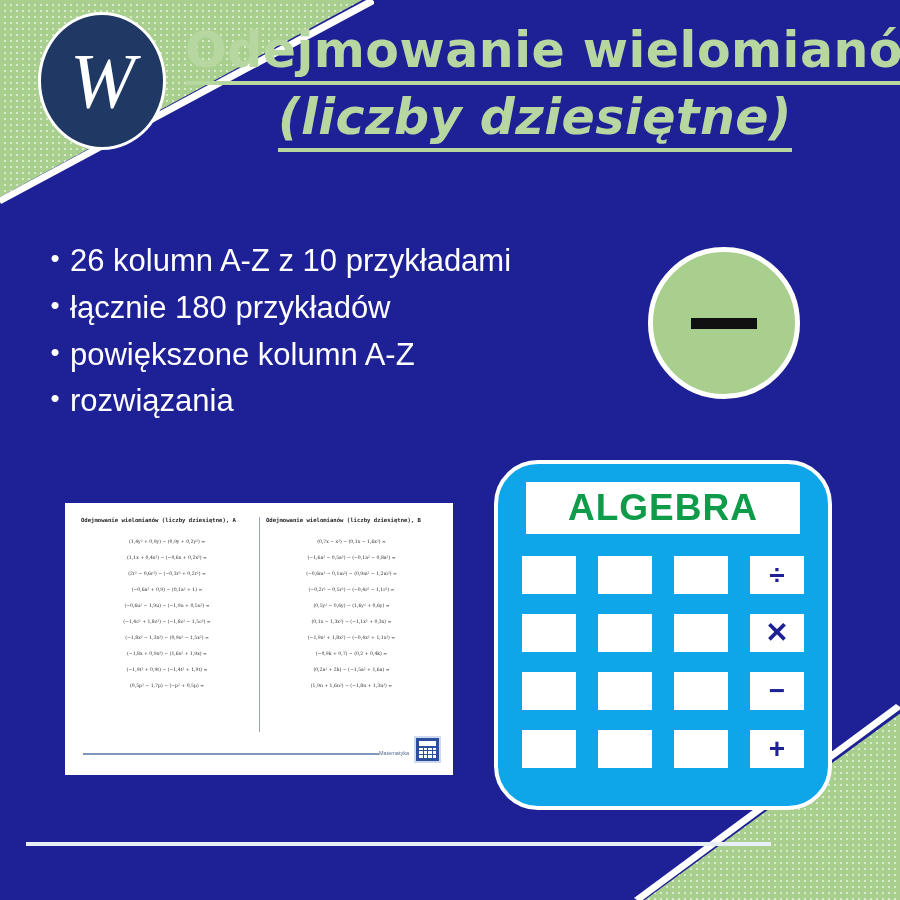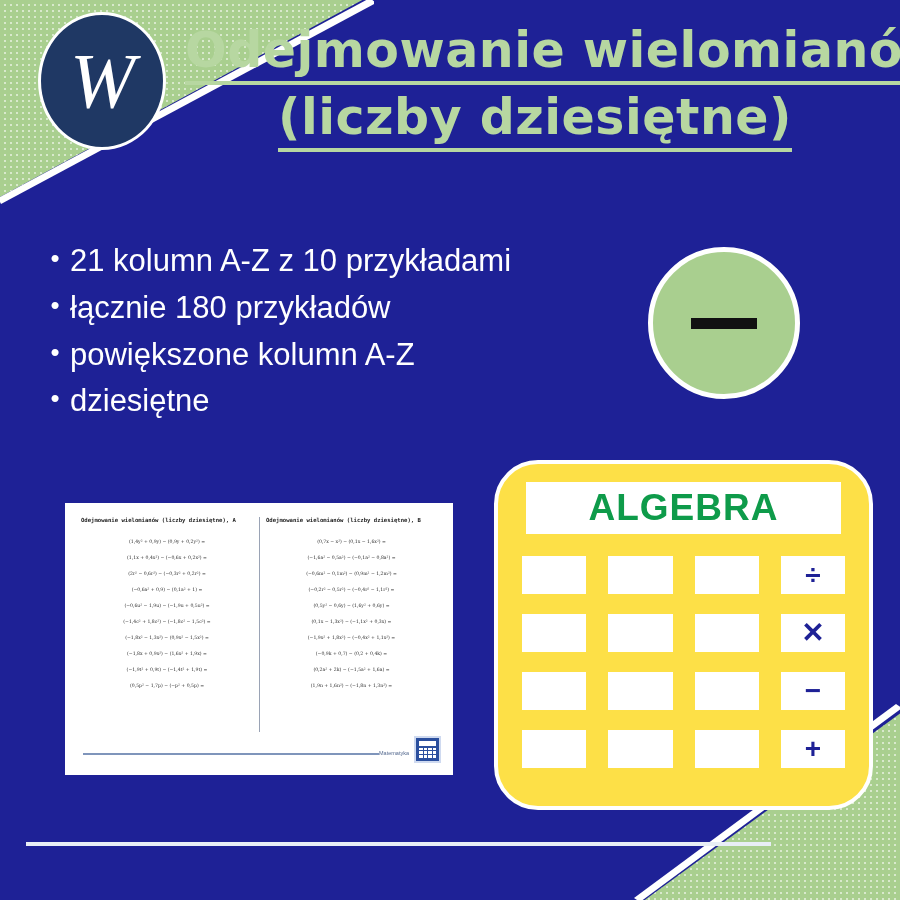--- a/index.html
+++ b/index.html
@@ -86,21 +86,21 @@
     font-family: "DejaVu Sans", sans-serif;
     font-weight: bold;
     font-size: 49px;
     line-height: 1.18;
     color: #B7D7A1;
     letter-spacing: 0.5px;
     border-bottom: 4px solid #B7D7A1;
     padding-bottom: 1px;
     white-space: nowrap;
   }
-  #title-l2 { margin-top: 4px; }
+  #title-l2 { margin-top: 4px; font-style: italic; }
 
   
   #bullets {
     position: absolute;
     left: 40px; top: 240px;
     width: 480px;
     color: #ffffff;
     font-size: 31px;
     line-height: 1.38;
   }
@@ -208,25 +208,25 @@
     grid-template-columns: repeat(4, 1fr);
     grid-template-rows: repeat(3, 1fr);
     gap: 1px;
   }
   #ws-calc-keys i { background: #ffffff; display: block; }
 
   
   #calculator {
     position: absolute;
     left: 494px; top: 460px;
-    width: 379px; height: 350px;
+    width: 338px; height: 350px;
     border: 4px solid #ffffff;
     border-radius: 44px;
     box-sizing: border-box;
-    background: #fde047;
+    background: #0ea5e9;
     padding: 18px 24px 4px 24px;
   }
   #calc-display {
     height: 52px;
     background: #ffffff;
     margin: 0 4px 22px 4px;
     display: flex;
     align-items: center;
     justify-content: center;
   }
@@ -279,33 +279,33 @@
   </div>
 
   <div id="title-block">
     <div class="title-line" id="title-l1">Odejmowanie wielomianów</div>
     <div class="title-line" id="title-l2">(liczby dziesiętne)</div>
   </div>
 
   <div id="bullets">
     <div class="bullet-row">
       <span class="bullet-dot">•</span>
-      <span class="bullet-text">21 kolumn A-Z z 10 przykładami</span>
+      <span class="bullet-text">26 kolumn A-Z z 10 przykładami</span>
     </div>
     <div class="bullet-row">
       <span class="bullet-dot">•</span>
       <span class="bullet-text">łącznie 180 przykładów</span>
     </div>
     <div class="bullet-row">
       <span class="bullet-dot">•</span>
       <span class="bullet-text">powiększone kolumn A-Z</span>
     </div>
     <div class="bullet-row">
       <span class="bullet-dot">•</span>
-      <span class="bullet-text">dziesiętne</span>
+      <span class="bullet-text">rozwiązania</span>
     </div>
   </div>
 
   <div id="minus-badge">
     <span id="minus-glyph"></span>
   </div>
 
   <div id="worksheet">
     <div id="ws-columns">
       <div class="ws-col left">

